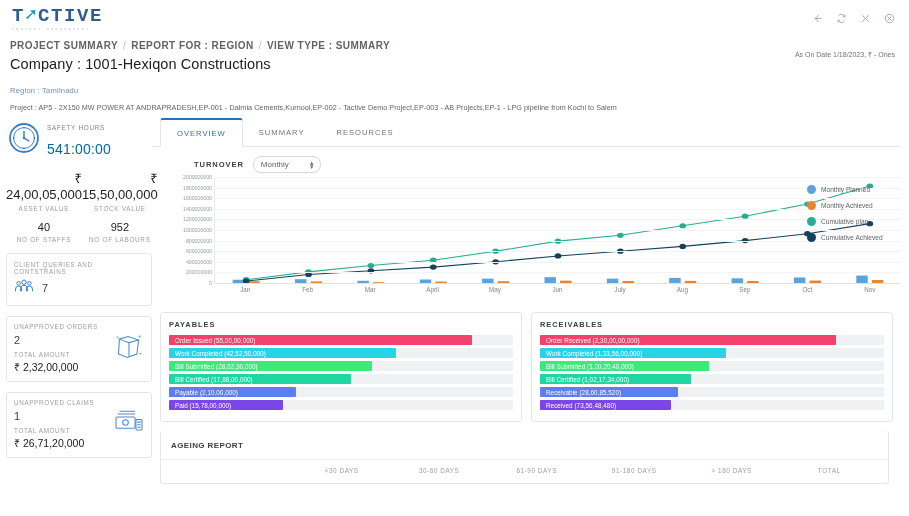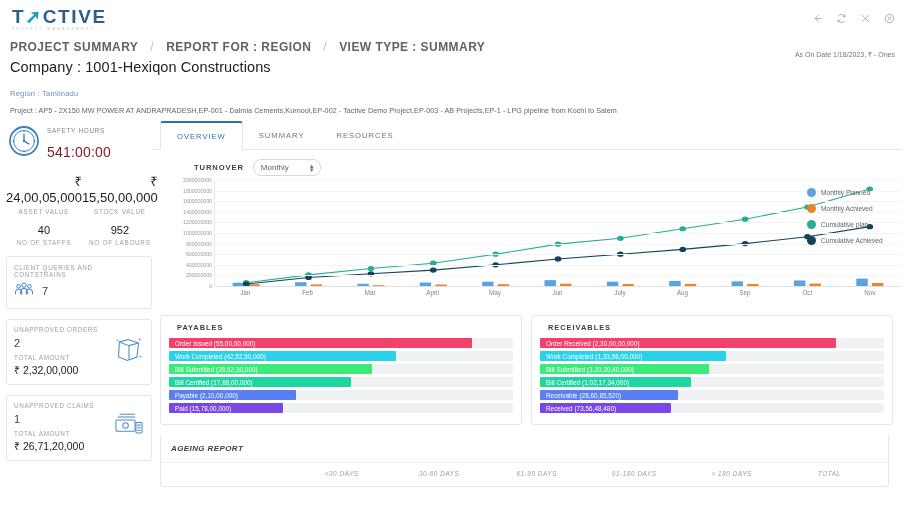--- a/index.html
+++ b/index.html
@@ -10,46 +10,46 @@
     overflow: hidden;
     color: #3c4043;
   }
   .app { position: relative; width: 909px; height: 516px; background:#fff; }
 
   
   .topbar {
     height: 36px; display:flex; align-items:center; justify-content:space-between;
     padding: 0 14px 0 12px; background:#fff;
   }
-  .logo-wrap { display:flex; flex-direction:column; line-height:1; padding-top:3px; }
+  .logo-wrap { display:flex; flex-direction:column; line-height:1; padding-top:3px;font-family:Liberation Mono, monospace; }
   .logo { font-size:19px; font-weight:700; letter-spacing:1.6px; color:#2e5d8e; position:relative; }
   .logo .accent { color:#1a9ec4; }
   .logo-sub { font-size:3.6px; letter-spacing:2.2px; color:#b8c4d0; margin-top:2px; }
   .win-icons { display:flex; align-items:center; gap:13px; color:#9aa0a6; }
   .win-icons svg { display:block; }
 
   
   .headzone { padding: 4px 14px 0 10px; position:relative; }
-  .crumb { font-size:12px; letter-spacing:.45px; color:#5f6368; font-weight:700; display:flex; gap:12px; align-items:center; }
+  .crumb { font-size:10px; letter-spacing:.45px; color:#5f6368; font-weight:700; display:flex; gap:5px; align-items:center; }
   .crumb .sep { color:#bdc1c6; font-weight:400; }
   .company-title { font-size:14.5px; color:#202124; margin-top:5px; font-weight:400; letter-spacing:.1px; }
   .region-line { font-size:7.6px; color:#6c8ebf; margin-top:14px; letter-spacing:.2px; }
   .project-line { font-size:7.2px; color:#5f6368; margin-top:8px; letter-spacing:.05px; white-space:nowrap; }
   .asondate { position:absolute; right:14px; top:14px; font-size:7px; color:#70757a; }
 
   
   .body-split { display:flex; margin-top:6px; }
   .leftcol { width:152px; flex:0 0 152px; padding-left:6px; }
   .rightcol { flex:1; padding-right:8px; }
 
   
   .safety { display:flex; align-items:center; gap:7px; padding:4px 0 4px 2px; }
   .clock-ic { flex:0 0 32px; }
   .safety-txt .lbl { font-size:6.4px; letter-spacing:.7px; color:#80868b; }
-  .safety-txt .val { font-size:14px; color:#7f1d1d; letter-spacing:.2px; margin-top:10px; }
+  .safety-txt .val { font-size:14px; color:#0369a1; letter-spacing:.2px; margin-top:10px; }
 
   .kpi-grid { display:grid; grid-template-columns:1fr 1fr; margin-top:7px; text-align:center; }
   .kpi-grid .big { font-size:13px; color:#202124; letter-spacing:0;text-align:right; }
   .kpi-grid .cap { font-size:6.3px; letter-spacing:.75px; color:#9aa0a6; margin-top:3px; }
   .kpi-grid .num { font-size:11px; color:#202124; margin-top:9px; }
 
   .card {
     border:1px solid #e4e7ea; border-radius:3px; background:#fff;
     margin-top:10px; padding:6px 7px 7px 7px; position:relative; min-height:46px;
   }
@@ -95,27 +95,27 @@
   .xlab { flex:1; text-align:center; font-size:6.3px; color:#80868b; }
 
   .legend { position:absolute; right:-2px; top:8px; width:96px; }
   .legend-item { display:flex; align-items:center; gap:5px; margin-bottom:7px; }
   .legend-dot { width:9px; height:9px; border-radius:50%; flex:0 0 9px; }
   .legend-txt { font-size:6.6px; color:#5f6368; white-space:nowrap; }
 
   
   .panels { display:flex; gap:9px; margin:7px 8px 0 8px; }
   .panel { flex:1; border:1px solid #e4e7ea; border-radius:3px; padding:7px 8px 8px 8px; background:#fff; }
-  .panel h3 { font-size:7.4px; letter-spacing:1px; color:#3c4043; font-weight:700; margin-bottom:6px;margin-left:8px; }
+  .panel h3 { font-size:7.4px; letter-spacing:1px; color:#3c4043; font-weight:700; margin-bottom:6px; }
   .fbar { position:relative; height:10px; background:#eff1f3; border-radius:1px; margin-bottom:3px; }
   .ffill { position:absolute; left:0; top:0; bottom:0; border-radius:1px; display:flex; align-items:center; }
   .ftext { font-size:6.3px; color:#fff; white-space:nowrap; padding-left:6px; letter-spacing:.05px; }
 
   
-  .ageing { margin:9px 12px 0 8px; border:1px solid #e4e7ea; border-top:none; border-radius:3px; background:#fff;font-style:italic; }
+  .ageing { margin:9px 12px 0 8px; border:1px solid #e4e7ea; border-top:none; border-radius:3px; background:#fff; }
   .ageing h3 { font-size:8px; letter-spacing:.4px; color:#3c4043; padding:10px 10px 9px 10px; }
   .age-head { display:flex; border-top:1px solid #eceff1; padding:7px 10px 9px 10px; }
   .age-head div { flex:1; text-align:center; font-size:6.4px; letter-spacing:.55px; color:#9aa0a6; }
   .age-head div:first-child { flex:1.25; }
 </style>
 </head>
 <body>
 
 <div class="app">
 

